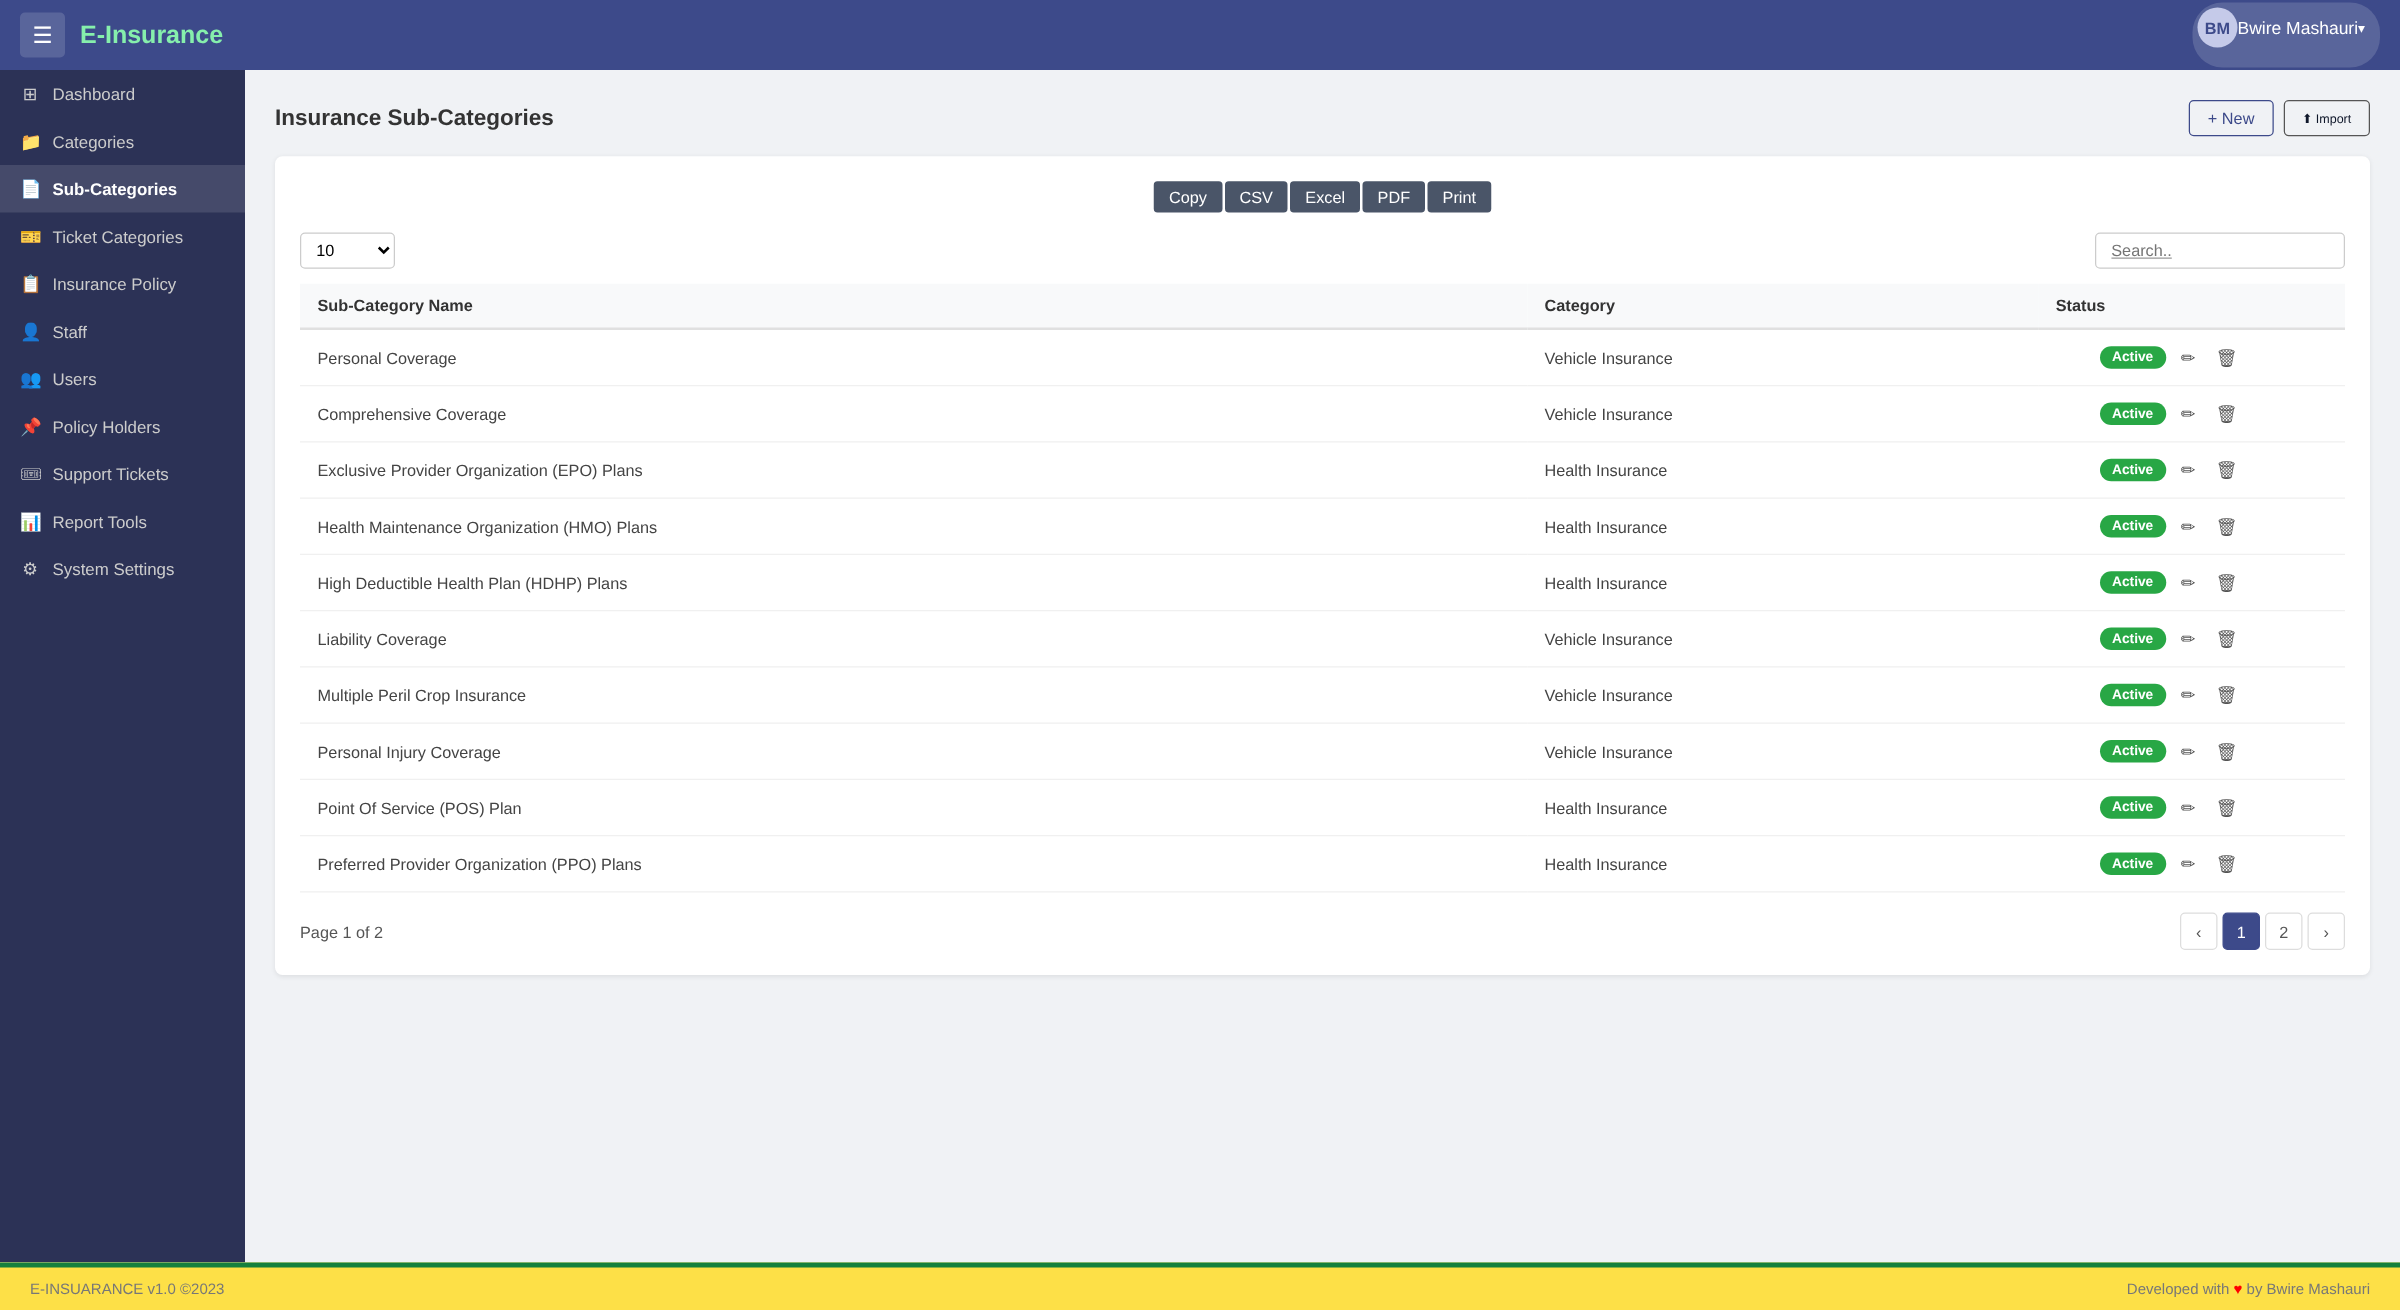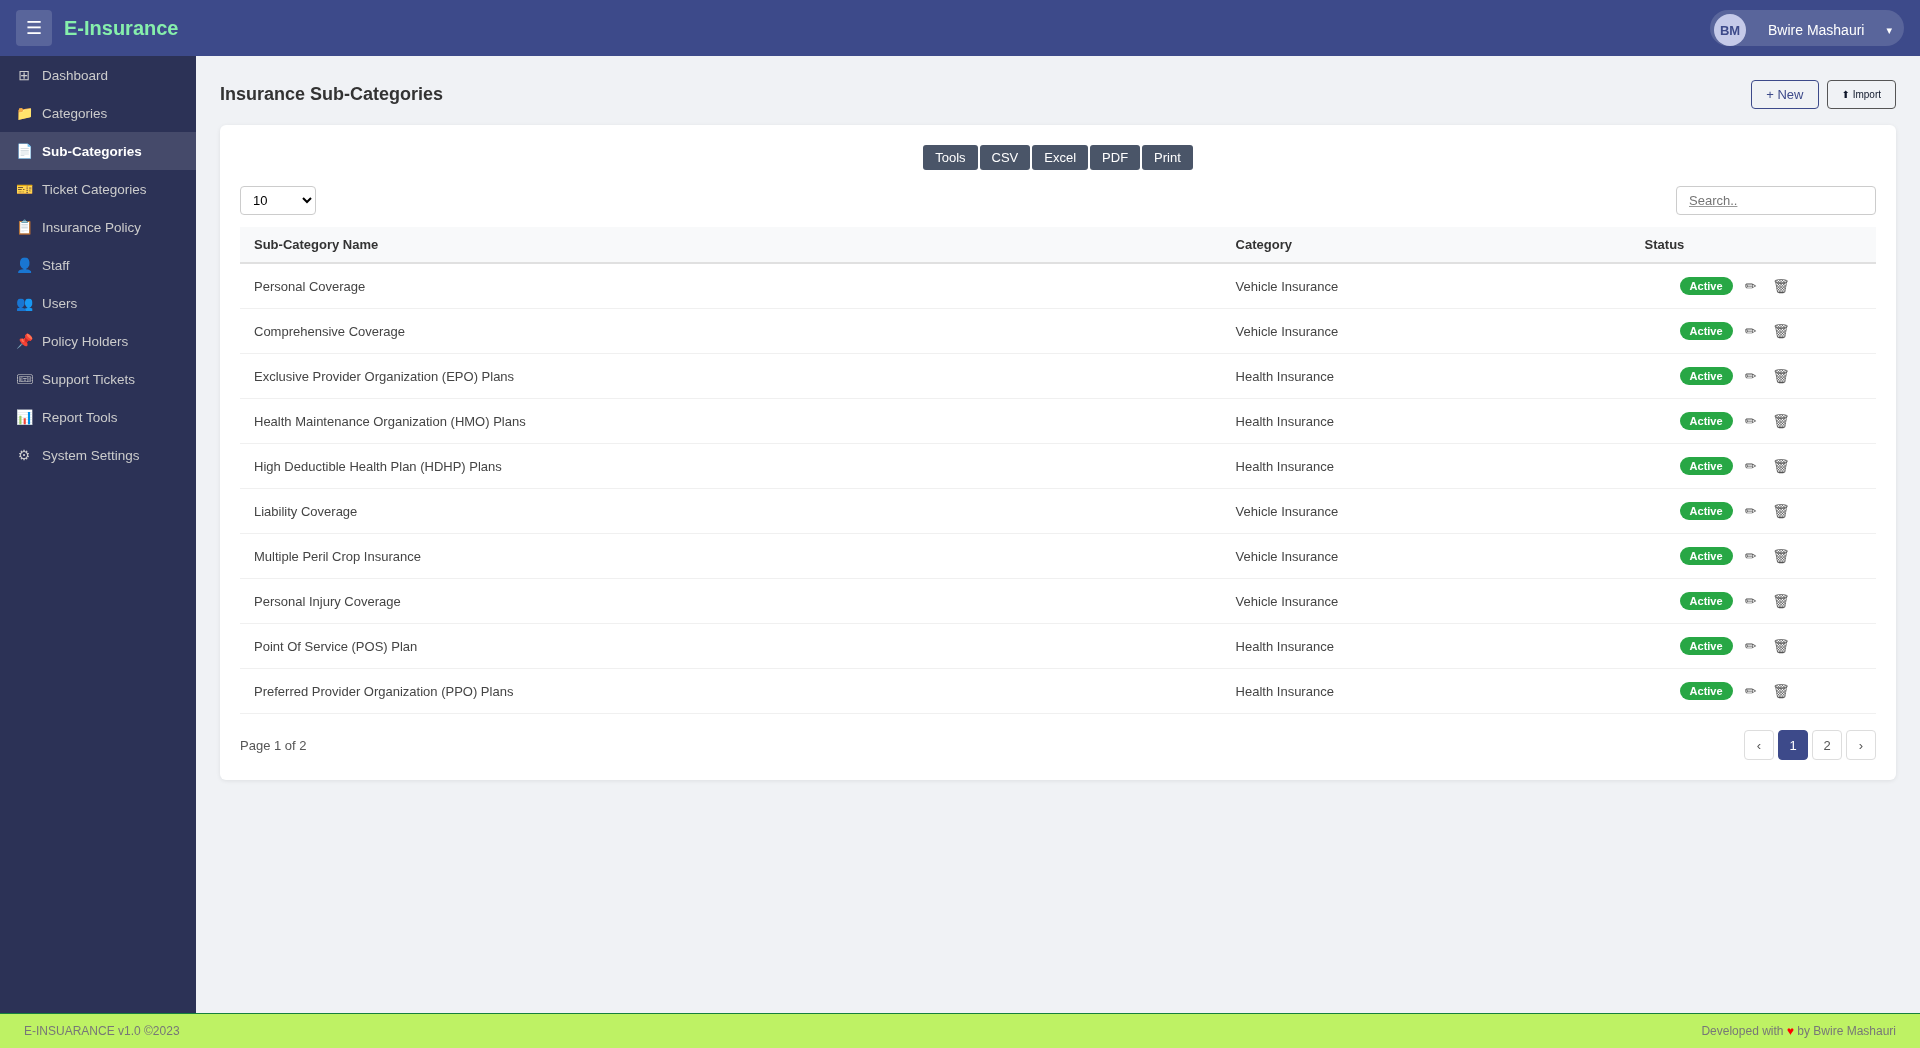--- a/index.html
+++ b/index.html
@@ -12,23 +12,23 @@
       height: 56px;
       display: flex;
       align-items: center;
       justify-content: space-between;
       padding: 0 16px;
       flex-shrink: 0;
     }
     .navbar-brand { font-size: 20px; font-weight: 600; color: #86efac; }
     .navbar-right { display: flex; align-items: center; gap: 8px; }
     .navbar-user {
-      display: flex; align-items: center; gap: 22px;
+      display: flex; align-items: center; gap: 0;
       background: rgba(255,255,255,0.15);
-      border-radius: 24px; padding: 4px 12px 0 4px;
+      border-radius: 24px; padding: 4px 12px 16px 4px;
       cursor: pointer;
     }
     .avatar {
       width: 32px; height: 32px; border-radius: 50%;
       background: #c5cae9; display: flex; align-items: center; justify-content: center;
       font-weight: bold; font-size: 13px; color: #3d4a8a;
     }
     .hamburger-btn {
       background: rgba(255,255,255,0.15); border: none; color: white;
       width: 36px; height: 36px; border-radius: 4px; cursor: pointer;
@@ -121,21 +121,21 @@
     .pagination { display: flex; gap: 4px; align-items: center; }
     .page-btn {
       width: 30px; height: 30px; border: 1px solid #ddd; background: white;
       border-radius: 4px; cursor: pointer; display: flex; align-items: center;
       justify-content: center; font-size: 13px; color: #555;
     }
     .page-btn.active { background: #3d4a8a; color: white; border-color: #3d4a8a; }
 
     
     .footer {
-      background: #bef264; border-top: 1px solid #15803d;
+      background: #fde047; border-top: 4px solid #15803d;
       padding: 10px 24px; display: flex; justify-content: space-between;
       font-size: 12px; color: #777; flex-shrink: 0;
     }
     .footer-heart { color: red; }
   </style>
 </head>
 <body>
 
 <nav class="navbar">
   <div style="display:flex;align-items:center;gap:12px;">
@@ -206,21 +206,21 @@
       <h1 class="page-title">Insurance Sub-Categories</h1>
       <div class="header-actions">
         <button class="btn-new">+ New</button>
         <button class="btn-import">⬆ Import</button>
       </div>
     </div>
 
     <div class="card">
 
       <div class="export-bar">
-        <button class="export-btn copy">Tools</button>
+        <button class="export-btn copy">Copy</button>
         <button class="export-btn csv">CSV</button>
         <button class="export-btn excel">Excel</button>
         <button class="export-btn pdf">PDF</button>
         <button class="export-btn print">Print</button>
       </div>
 
       <div class="table-controls">
         <select class="per-page-select">
           <option>10</option>
           <option>25</option>

